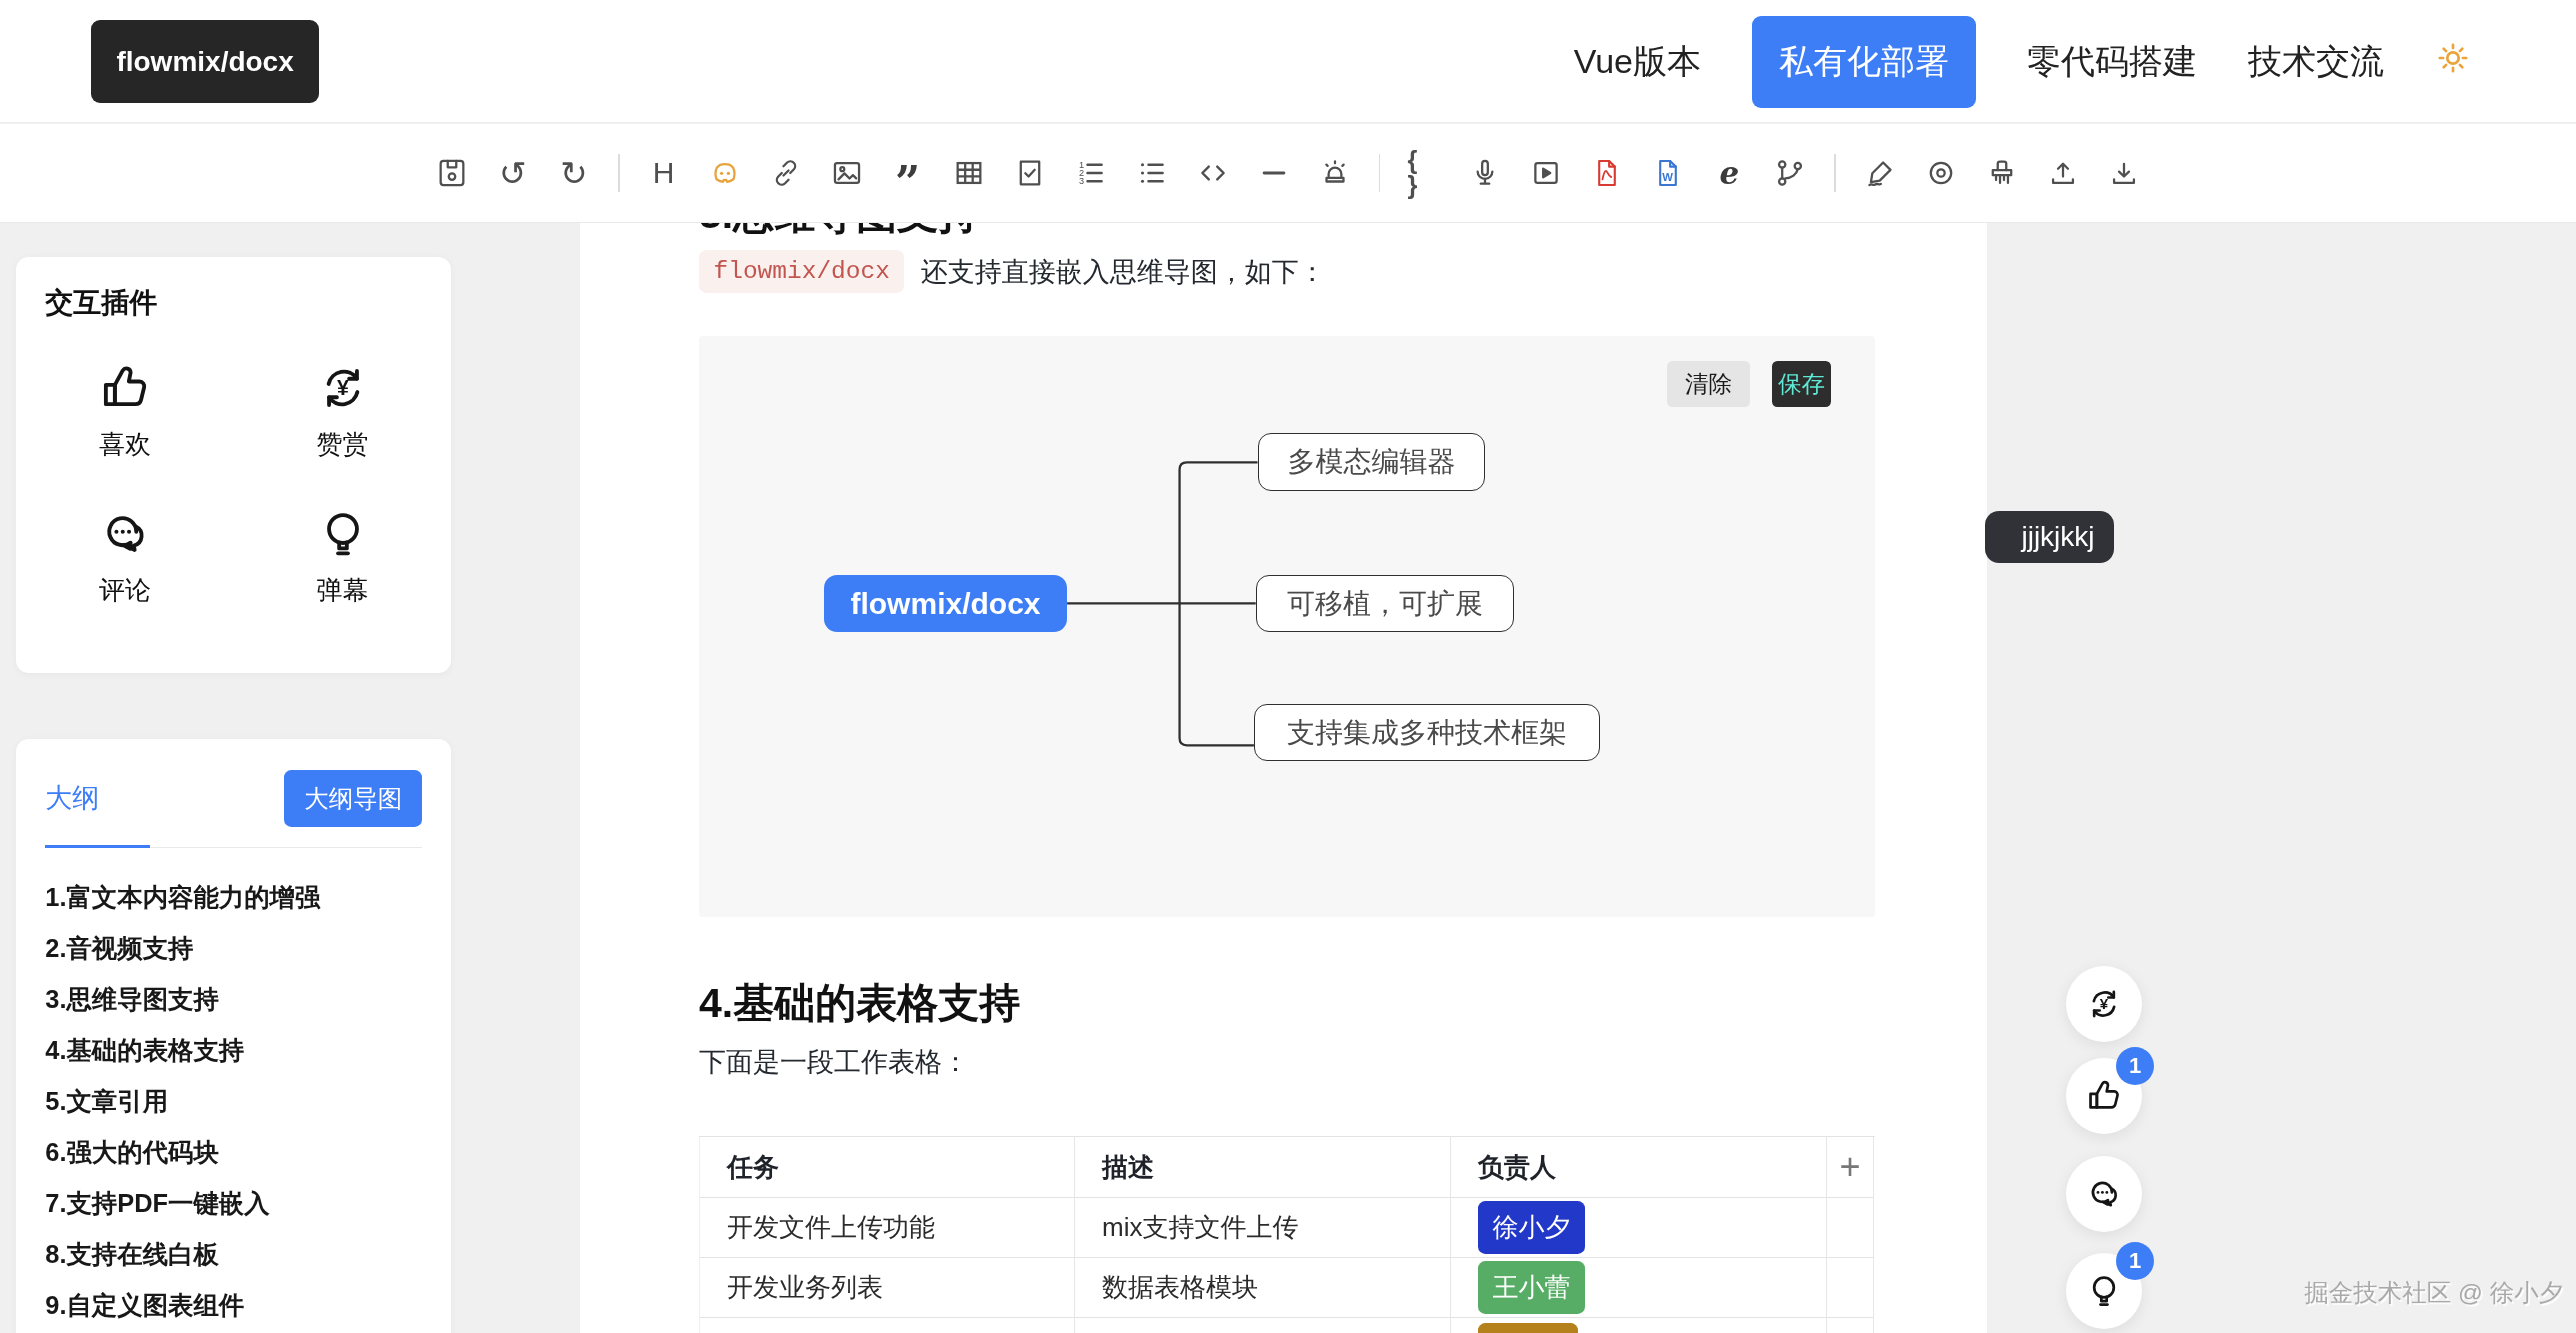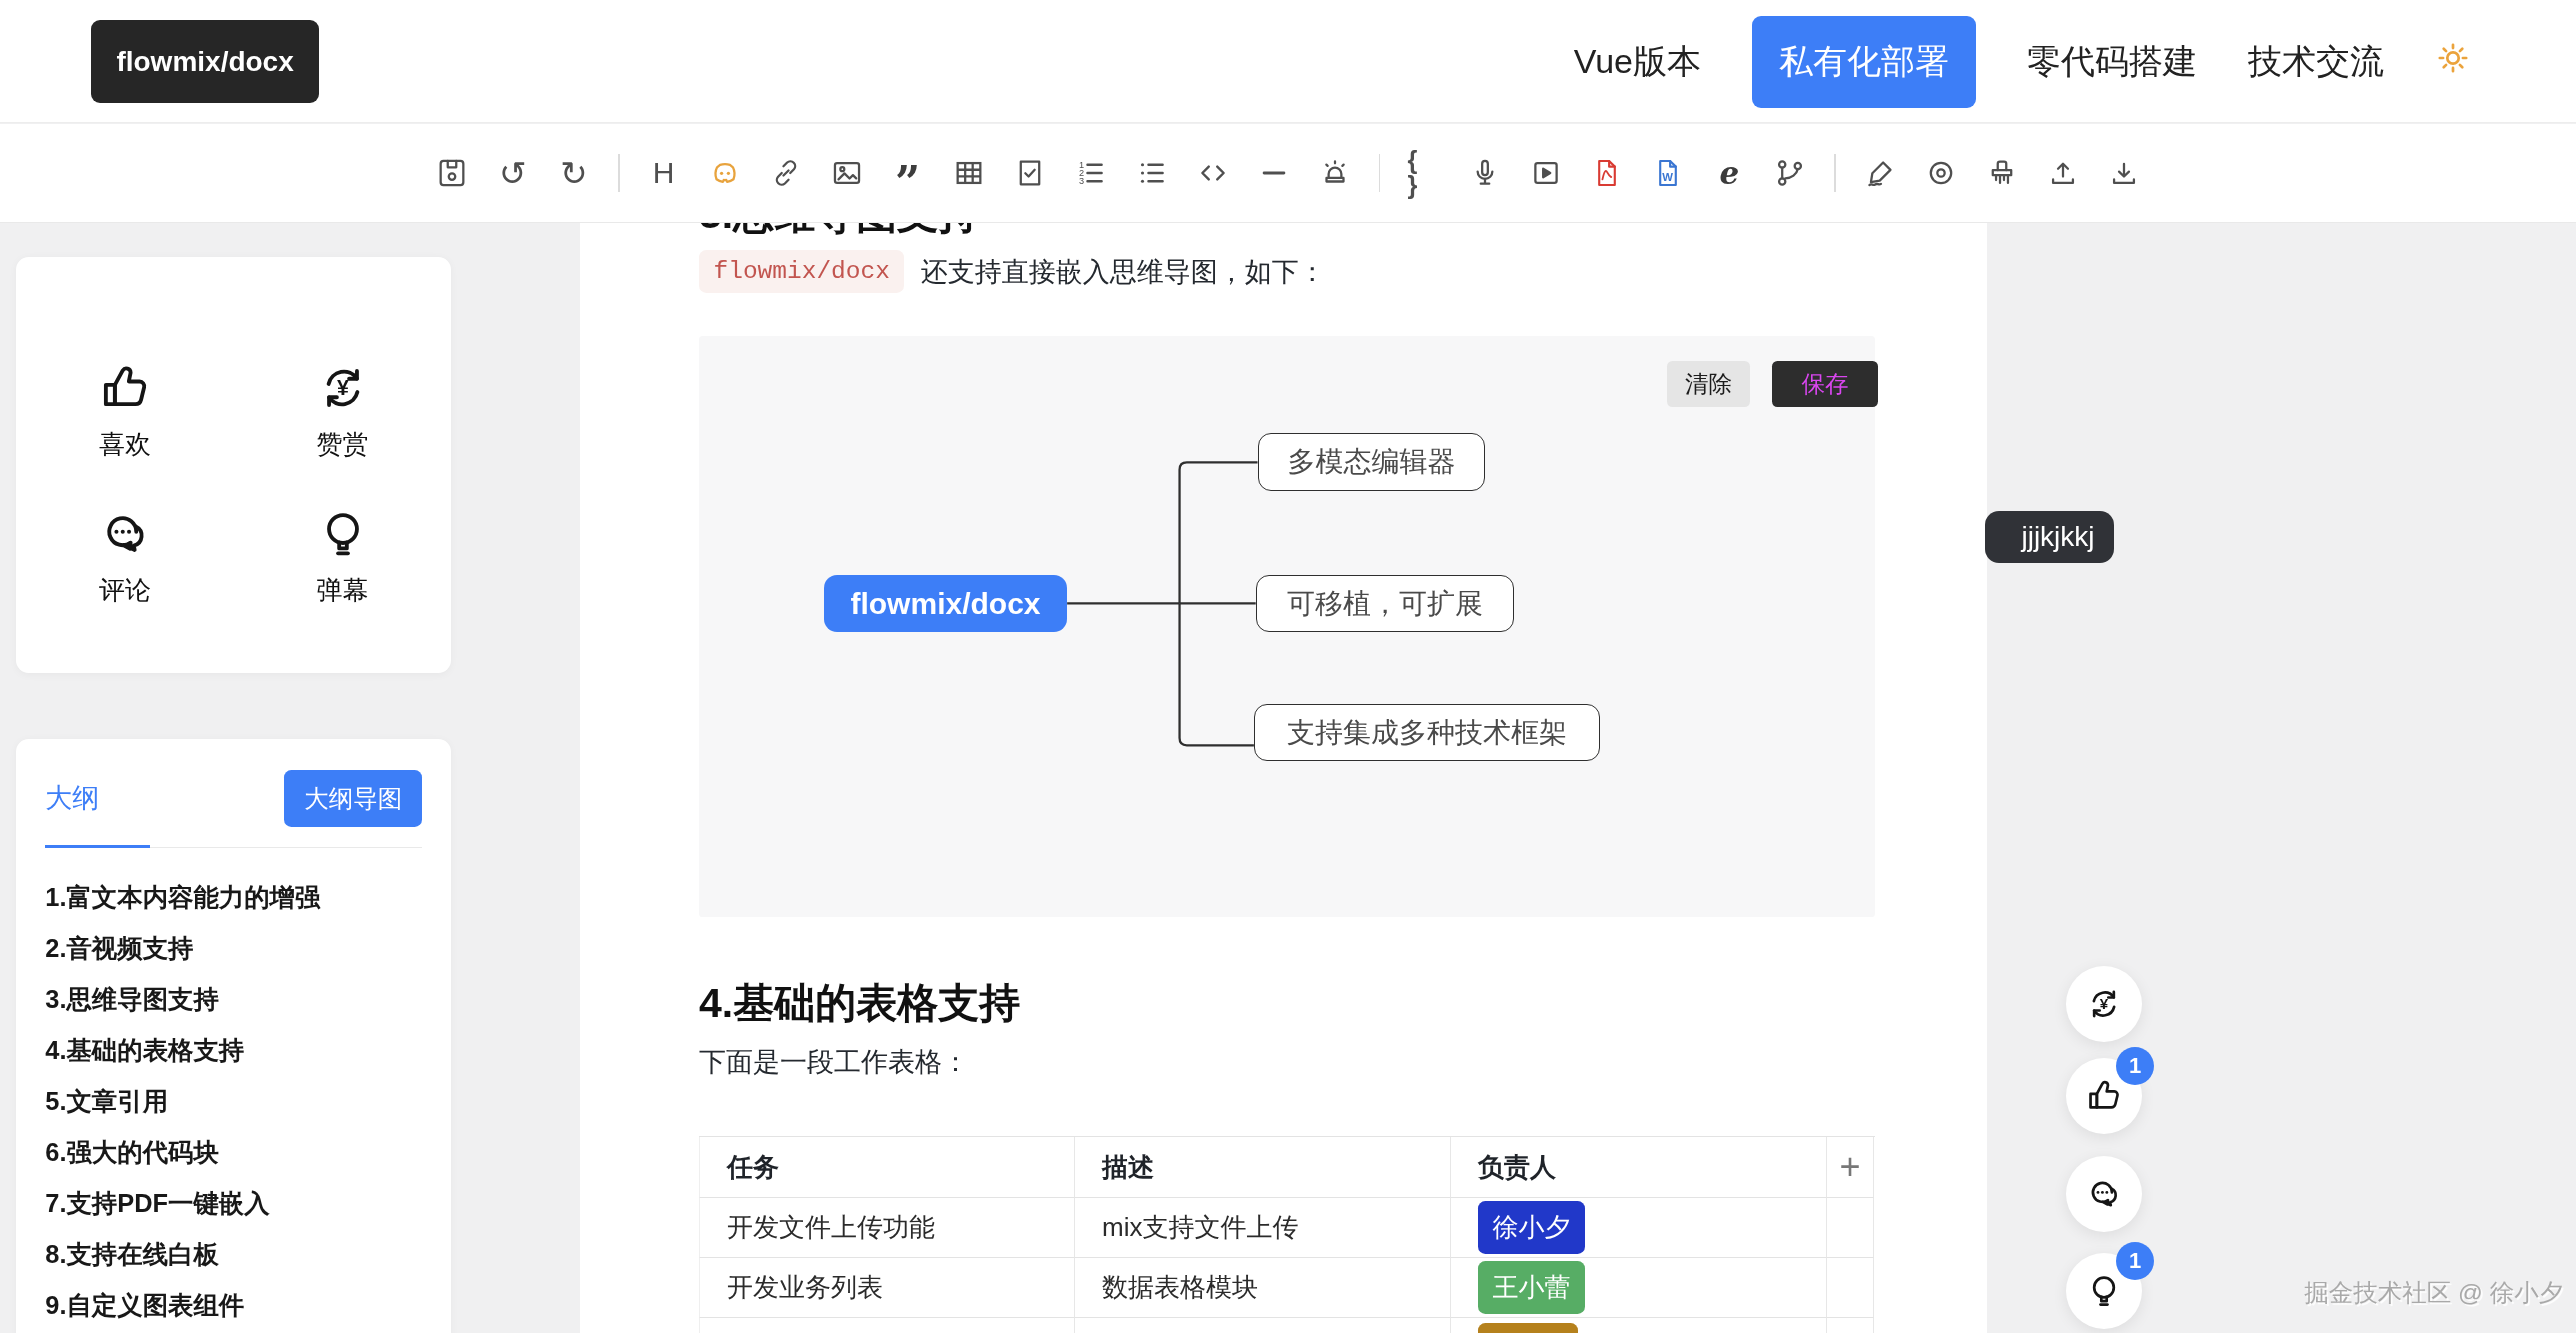--- a/index.html
+++ b/index.html
@@ -58,21 +58,21 @@
   .intro { position:absolute; left:119px; top:27px; display:flex; align-items:center; gap:16.3px; }
   .inline-code { background:#faf1ef; color:#c2554f; font-family:"Liberation Mono","DejaVu Sans Mono",monospace;
                  font-size:24.5px; padding:8.2px 14.5px; border-radius:7.3px; }
   .intro-text { font-size:27px; color:#24292f; }
 
   
   .mindmap { position:absolute; left:119px; top:113px; width:1176px; height:581px; background:#f7f7f8; border-radius:3.6px; }
   .mm-btn { position:absolute; top:24.5px; height:46px; border-radius:5.4px; font-size:23.6px;
             display:flex; align-items:center; justify-content:center; cursor:pointer; }
   .mm-clear { left:968px; width:83px; background:#e5e5e5; color:#1c1c1c; }
-  .mm-save { left:1073px; width:106px; background:#2d2d2d; color:#d946ef; }
+  .mm-save { left:1073px; width:59px; background:#2d2d2d; color:#5eead4; }
   .mm-edges { position:absolute; left:0; top:0; width:1176px; height:581px; }
   .mm-node { position:absolute; display:flex; align-items:center; justify-content:center;
              border-radius:13px; cursor:pointer; white-space:nowrap; }
   .mm-root { left:125px; top:239px; width:243px; height:57px; background:#3d7ef7; color:#fff;
              font-size:30px; font-weight:bold; }
   .mm-child { background:#fff; border:1.8px solid #2f2f2f; color:#4a4a4a; font-size:28px; }
   .mm-c0 { left:559px; top:97px; width:227px; height:58px; }
   .mm-c1 { left:557px; top:239px; width:258px; height:57px; }
   .mm-c2 { left:555px; top:368px; width:346px; height:57px; }
 
@@ -273,20 +273,21 @@
     </span>
     <span class="tbtn">
       <svg viewBox="0 0 24 24" fill="none" stroke="#4f4f4f" stroke-width="1.6" stroke-linecap="round" stroke-linejoin="round">
         <path d="M5 16.5 V19 h14 V16.5"></path>
           <path d="M12 5.5 V14.5 M8.5 11 L12 14.5 L15.5 11"></path>
       </svg>
     </span>
   </div>
 
   <div class="card plugins">
+    <div class="card-title">交互插件</div>
     <div class="plug-grid">
       <div class="plug-item">
         <svg viewBox="0 0 24 24" fill="none" stroke="#151515" stroke-width="1.7" stroke-linecap="round" stroke-linejoin="round">
           <path d="M7.5 10.6 L11 4.2 a1.9 1.9 0 0 1 3.5 1 L13.7 9.1 h4.8 a2.1 2.1 0 0 1 2 2.6 l-1.35 5.5 a2.6 2.6 0 0 1 -2.5 2 H7.5 z"></path>
           <path d="M3.5 10.6 h4 V19.2 h-4 z"></path>
         </svg>
         <span class="plug-label">喜欢</span>
       </div>
       <div class="plug-item">
         <svg viewBox="0 0 24 24" fill="none" stroke="#151515" stroke-width="1.7" stroke-linecap="round" stroke-linejoin="round">

